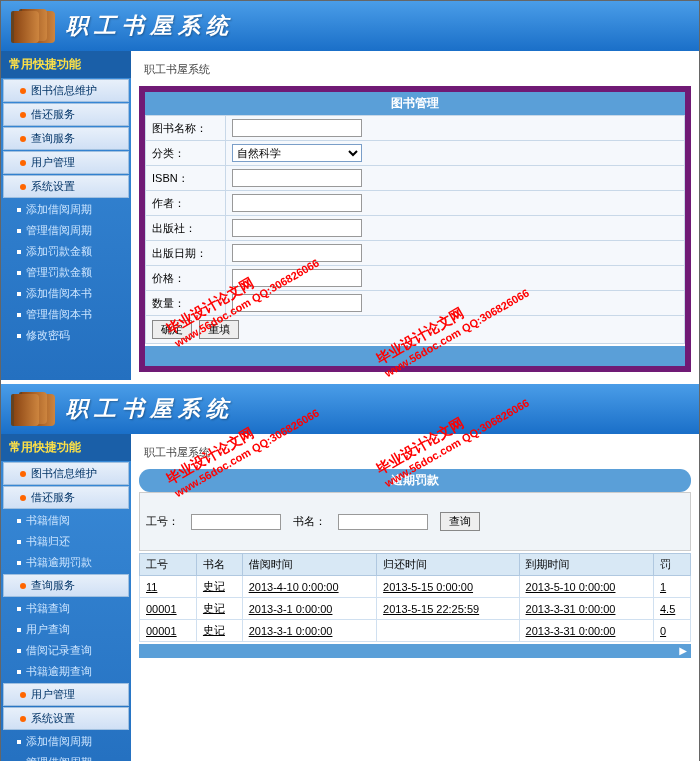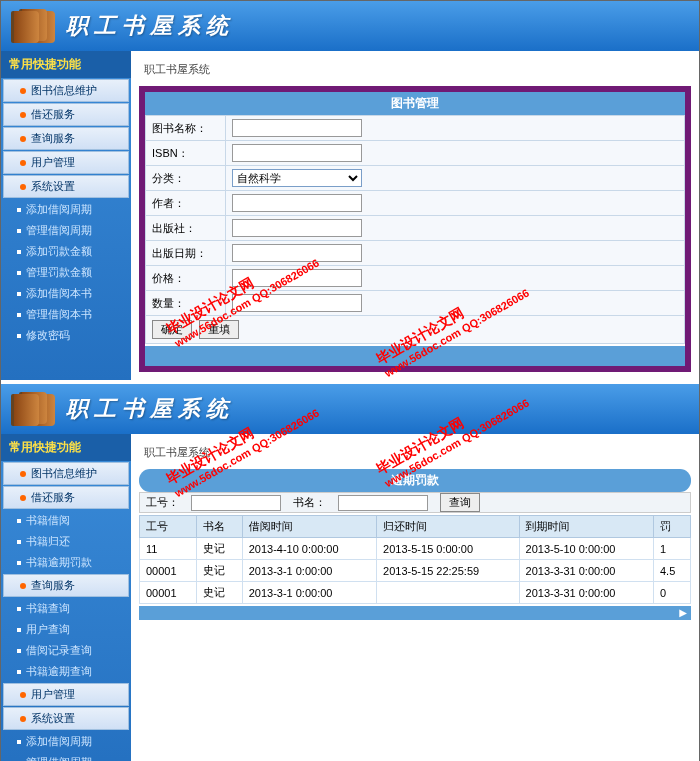--- a/index.html
+++ b/index.html
@@ -31,27 +31,27 @@
     .panel-title { background: #5a9fd8; color: #fff; text-align: center; padding: 3px; font-size: 12px; font-weight: bold; }
     .form-table { width: 100%; border-collapse: collapse; }
     .form-table td { border: 1px solid #c8d8e8; padding: 3px 6px; font-size: 11px; background: #f5f8fc; }
     .form-table td.label { width: 80px; }
     .form-input { width: 130px; height: 18px; border: 1px solid #999; font-size: 11px; }
     .form-select { width: 130px; height: 18px; border: 1px solid #7a9ec8; font-size: 11px; background: #fff; }
     .btn-row { padding: 4px 6px; background: #f5f8fc; border: 1px solid #c8d8e8; border-top: none; }
     .btn { padding: 1px 8px; font-size: 11px; border: 1px solid #888; background: #eee; cursor: pointer; margin-right: 4px; text-align: right; }
     .panel-footer { background: #5a9fd8; height: 20px; margin-top: 2px; }
     
-    .search-bar { background: #f0f4f8; border: 1px solid #ccc; padding: 0 6px; margin-bottom: 2px; display: flex; gap: 12px; align-items: center; font-size: 11px; }
+    .search-bar { background: #f0f4f8; border: 1px solid #ccc; padding: 19px 6px; margin-bottom: 2px; display: flex; gap: 12px; align-items: center; font-size: 11px; }
     .search-bar input { width: 90px; height: 16px; border: 1px solid #999; font-size: 11px; }
     
     .data-header { background: #5a9fd8; color: #fff; text-align: center; padding: 3px; font-size: 12px; font-weight: bold; border-radius: 11px; }
     .data-table { width: 100%; border-collapse: collapse; font-size: 11px; }
     .data-table th { background: #d8e8f5; border: 1px solid #b0c8e0; padding: 3px 6px; text-align: left; font-weight: normal; color: #000; }
-    .data-table td { border: 1px solid #d0e0f0; padding: 3px 6px; background: #fff; }
+    .data-table td { border: 1px solid #d0e0f0; padding: 3px 6px; background: #fff; text-decoration: underline; }
     .scroll-hint { background: #5a9fd8; height: 14px; position: relative; margin-top: 2px; }
     .scroll-arrow { position: absolute; right: 4px; top: 1px; color: #fff; font-size: 10px; }
     
     .watermark { position: absolute; color: #ff0000; font-weight: bold; font-size: 14px; transform: rotate(-30deg); pointer-events: none; }
     .wm-line2 { font-size: 11px; color: #ff0000; }
     .outer { position: relative; width: 700px; }
     .border-frame { border: 1px solid #666; }
   </style>
 </head>
 <body>
@@ -124,26 +124,26 @@
       <div class="breadcrumb">职工书屋系统</div>
       <div class="panel">
         <div class="panel-title">图书管理</div>
         <table class="form-table">
           <tbody>
                   <tr>
                     <td class="label">图书名称：</td>
                     <td><input class="form-input" style=""></td>
                   </tr>
           <tr>
-                    <td class="label">ISBN：</td>
-                    <td><input class="form-input" style=""></td>
-                  </tr>
-          <tr>
                     <td class="label">分类：</td>
                     <td><select class="form-select"><option>自然科学</option></select></td>
+                  </tr>
+          <tr>
+                    <td class="label">ISBN：</td>
+                    <td><input class="form-input" style=""></td>
                   </tr>
           <tr>
                     <td class="label">作者：</td>
                     <td><input class="form-input" style=""></td>
                   </tr>
           <tr>
                     <td class="label">出版社：</td>
                     <td><input class="form-input" style=""></td>
                   </tr>
           <tr>

